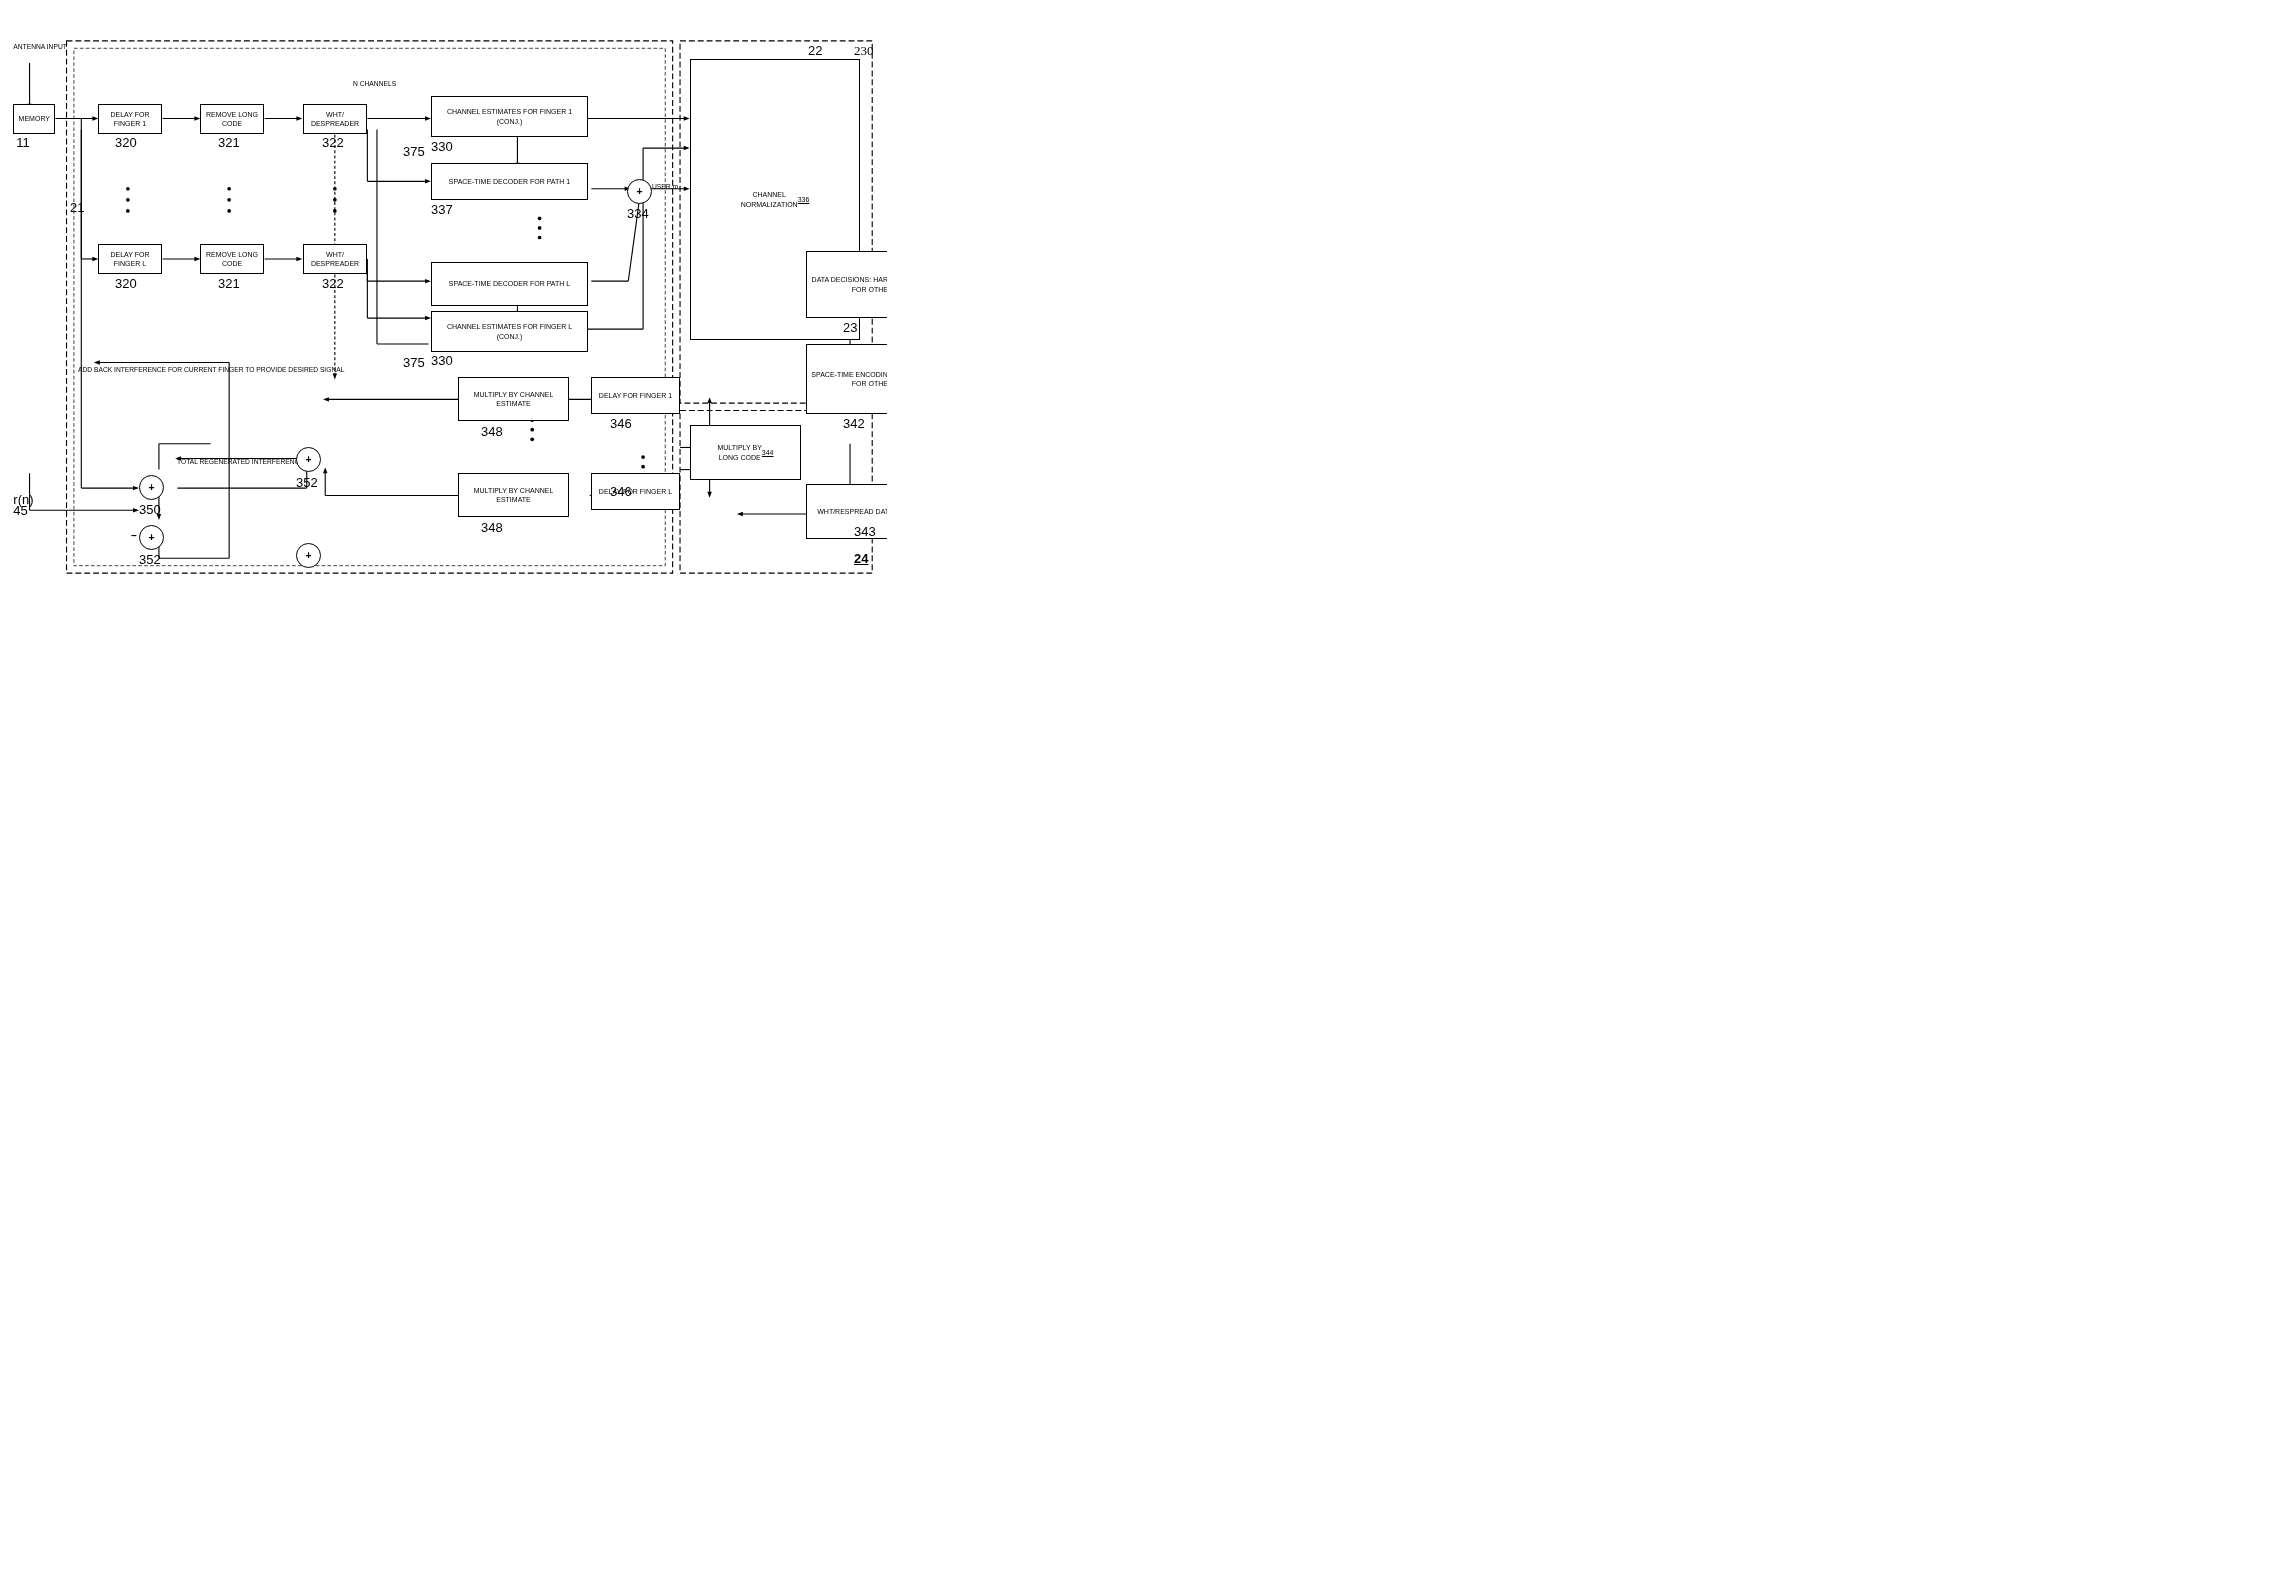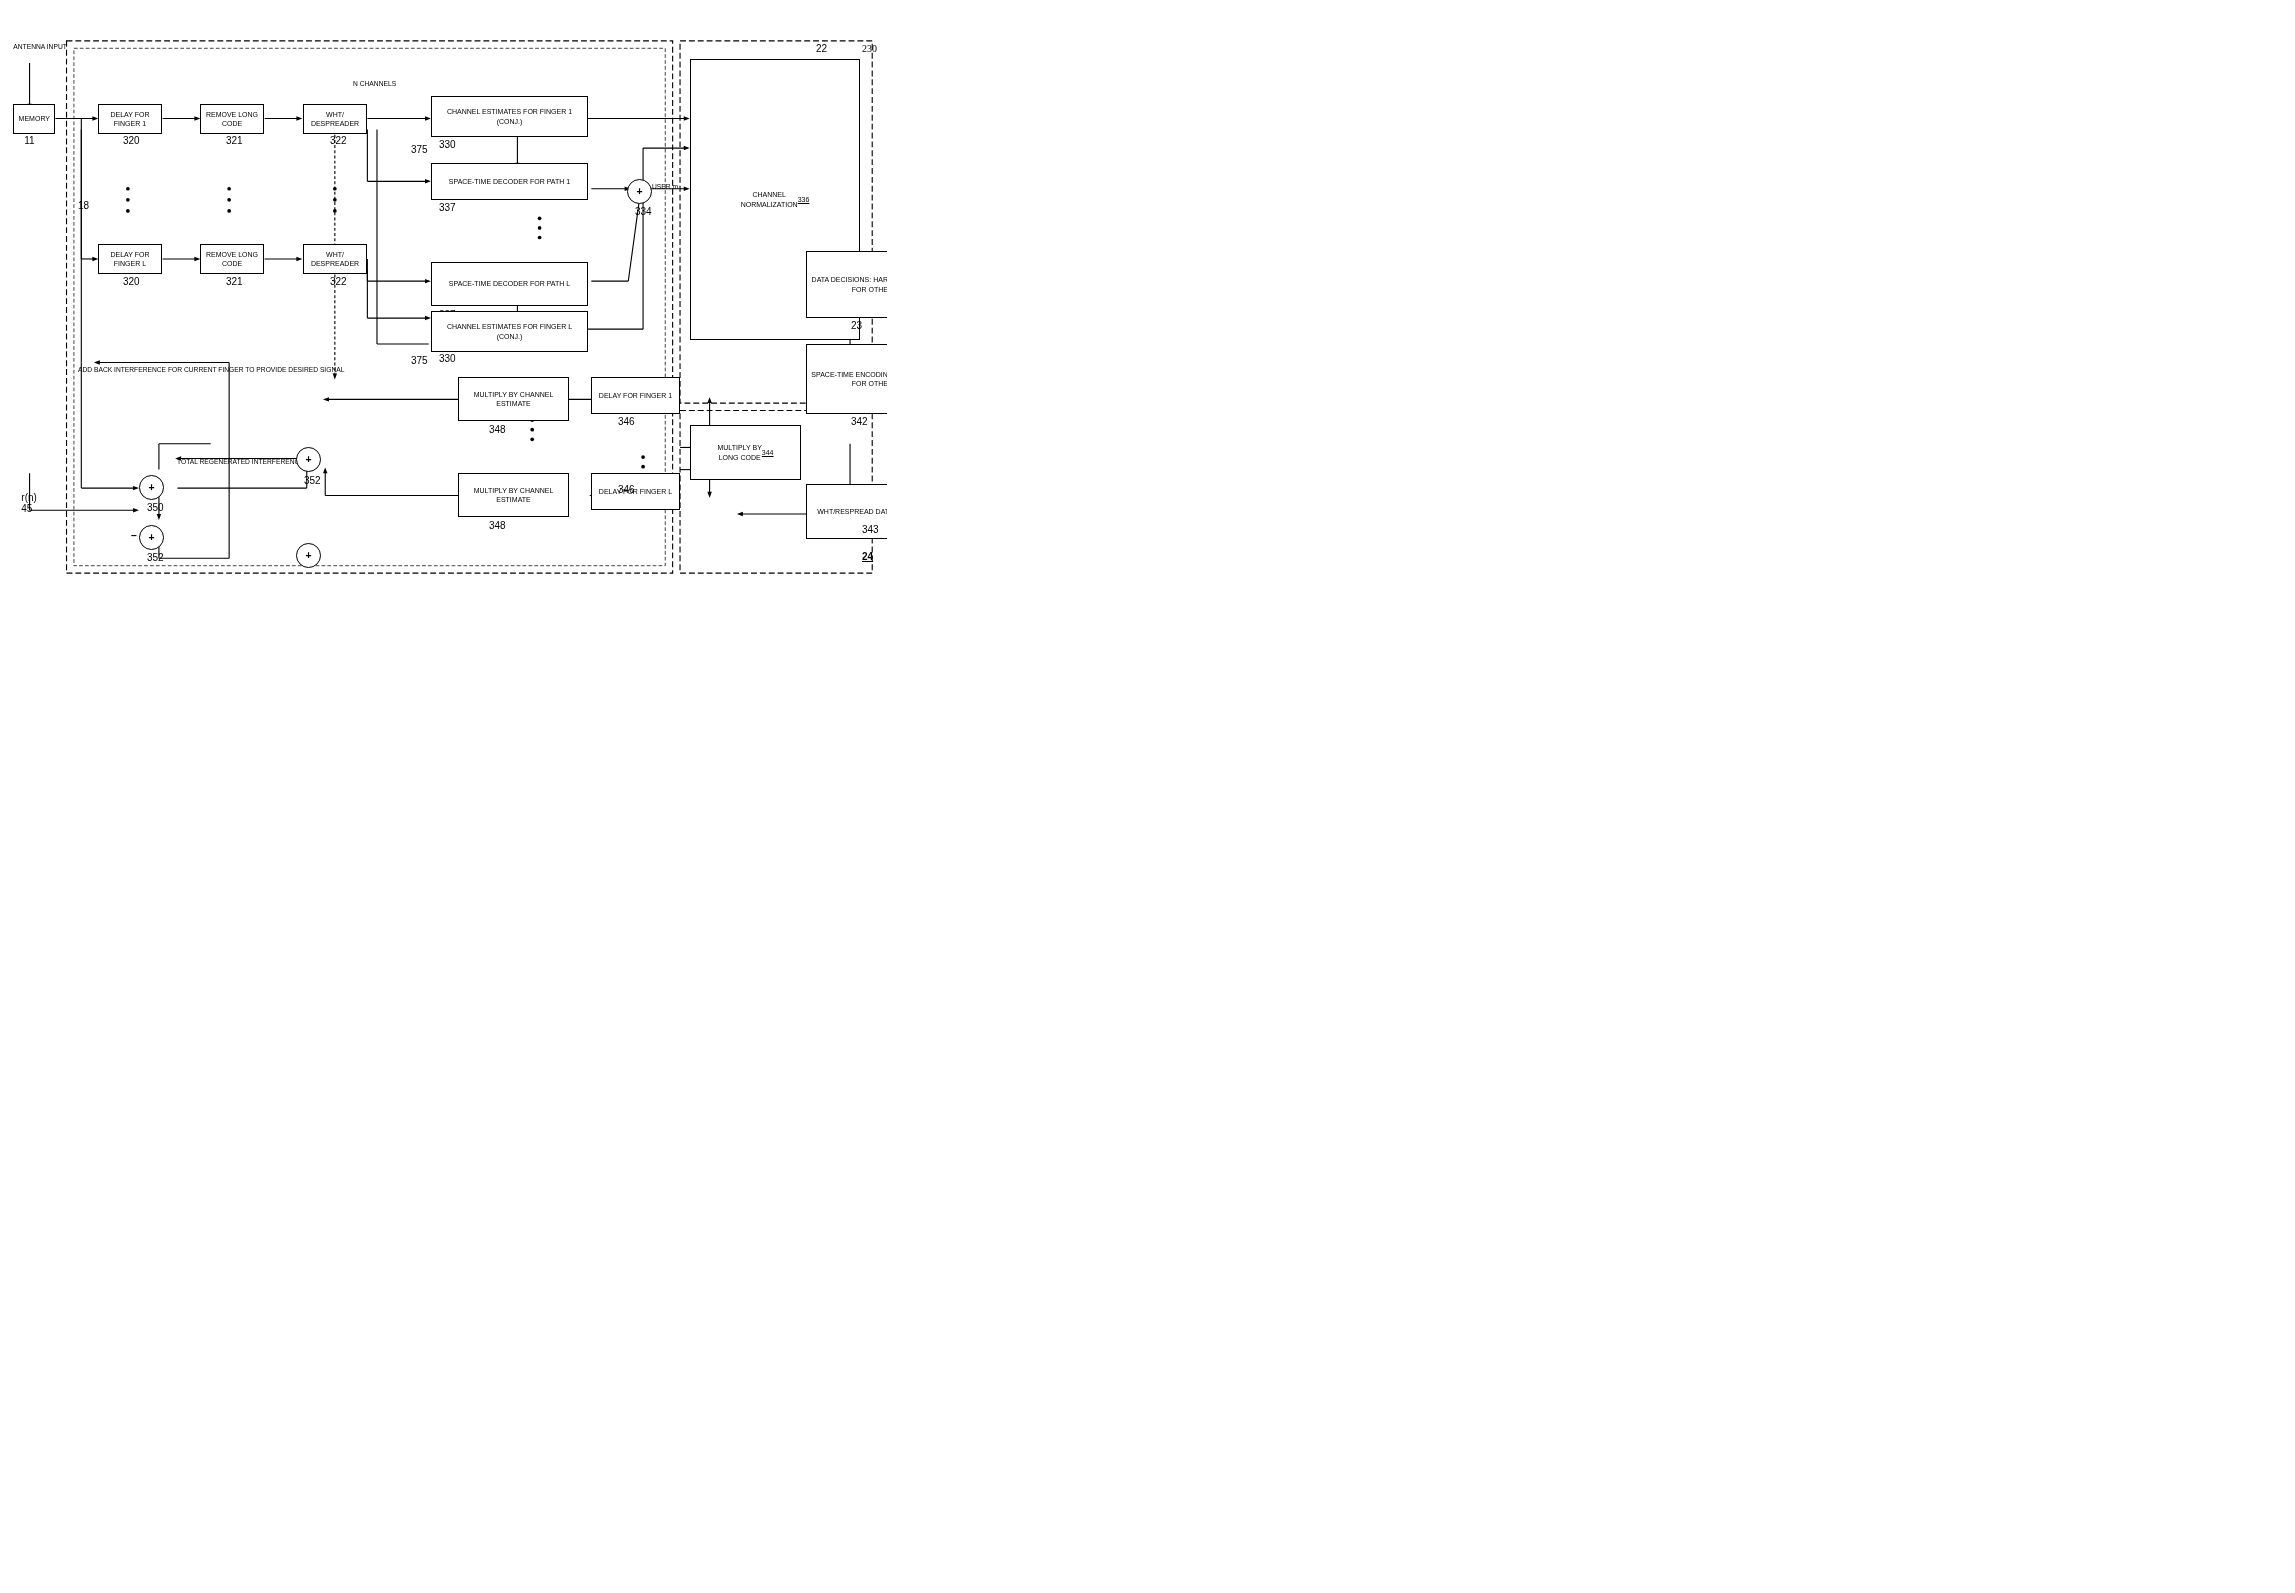--- a/index.html
+++ b/index.html
@@ -58,22 +58,21 @@
       display: flex;
       align-items: center;
       justify-content: center;
       font-size: 10.4px;
       font-weight: bold;
     }
 
     .ref-num {
       position: absolute;
       font-family: Arial, sans-serif;
-      font-size: 10px;
-      margin-left: 8px;
+      font-size: 13px;
     }
   </style>
 </head>
 <body>
 
 <div class="diagram-container">
 
   <svg class="diagram-svg" xmlns="http://www.w3.org/2000/svg" viewBox="0 0 1200 830" width="887" height="614">
 
     <rect x="90" y="55" width="820" height="720" fill="none" stroke="#000" stroke-width="1.5" stroke-dasharray="8,4"></rect>
@@ -240,21 +239,21 @@
     <line x1="110" y1="490" x2="110" y2="175" stroke="#000" stroke-width="1.5"></line>
 
   </svg>
 
   <div class="label" style="left:13.3px; top:43px; font-size:6.7px;">ANTENNA
 INPUT</div>
 
   <div class="box" style="left:13.3px; top:104px; width:42px; height:30px;">MEMORY</div>
   <div class="ref-num" style="left:16.3px; top:135px;text-align:center;">11</div>
 
-  <div class="ref-num" style="left:70px; top:200px;">18</div>
+  <div class="ref-num" style="left:70px; top:200px;">21</div>
 
   <div class="box" style="left:98px; top:104px; width:64px; height:30px;">DELAY FOR
 FINGER 1</div>
   <div class="ref-num" style="left:115px; top:135px;">320</div>
 
   <div class="box" style="left:200px; top:104px; width:64px; height:30px;">REMOVE
 LONG CODE</div>
   <div class="ref-num" style="left:218px; top:135px;">321</div>
 
   <div class="box" style="left:303px; top:104px; width:64px; height:30px;">WHT/

